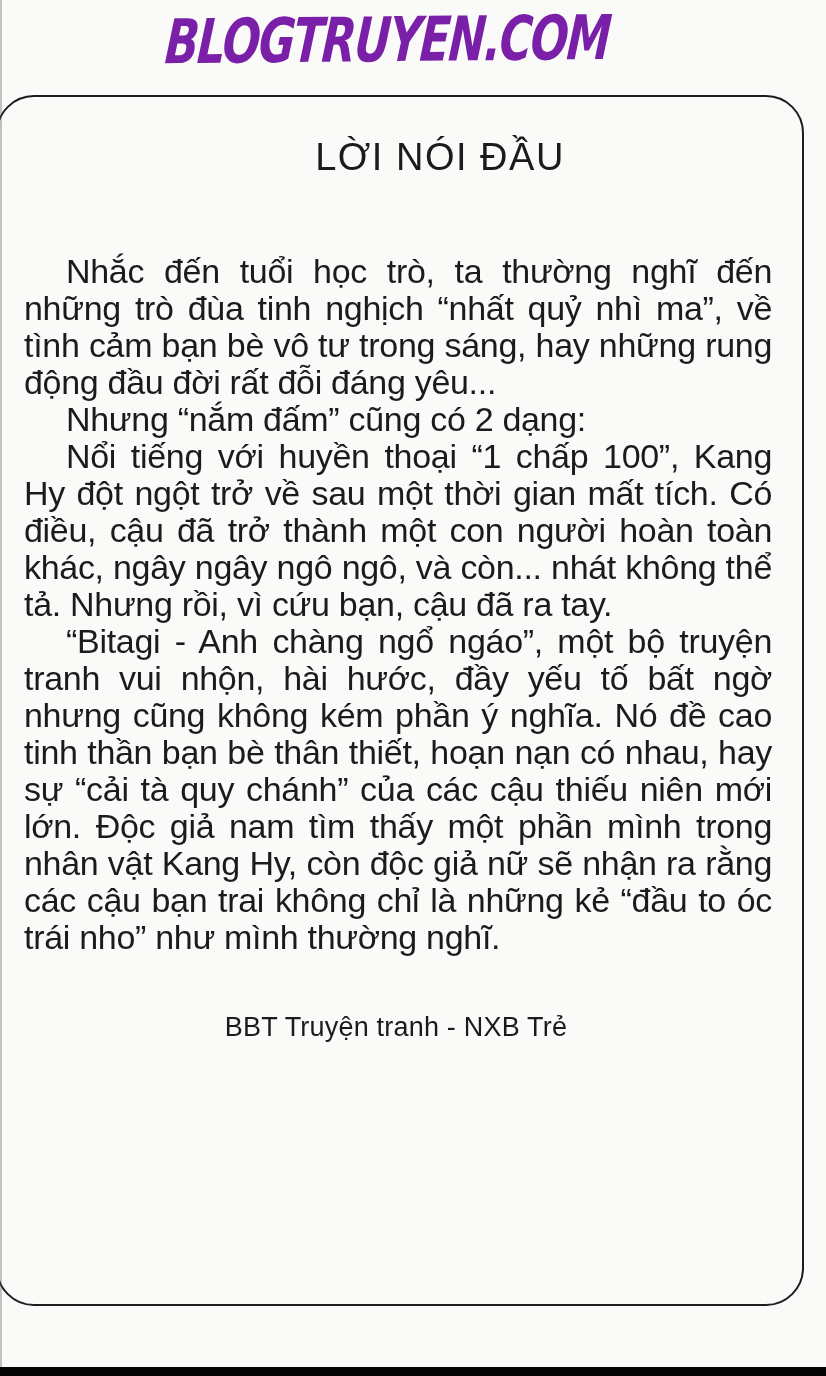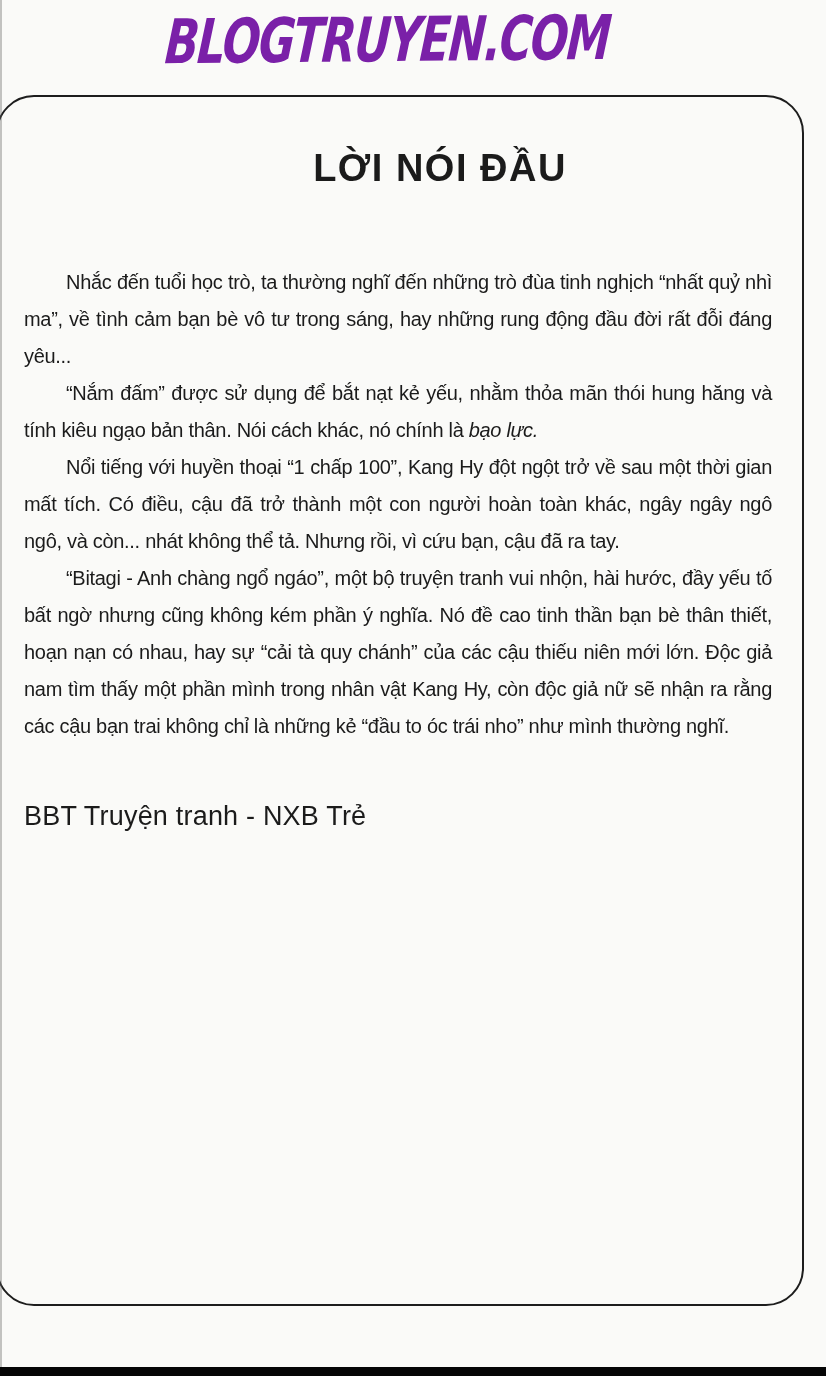--- a/index.html
+++ b/index.html
@@ -38,44 +38,44 @@
   }
   .foreword-box {
     position: absolute;
     left: -4px; top: 95px;
     width: 808px; height: 1211px;
     border: 2px solid var(--border);
     border-radius: 38px;
     padding: 38px 30px 0 26px;
   }
   .title {
-    margin: 12px;
+    margin: 1px;
     text-align: center;
     transform: translateX(42px);
     font-size: 38px;
-    font-weight: bold;
+    font-weight: normal;
     letter-spacing: 1.5px;
     color: var(--text);
   }
   .body-text {
     margin-top: 74px;
   }
   .para {
     margin: 0;
     text-indent: 42px;
     text-align: justify;
-    font-size: 20px;
+    font-size: 34px;
     line-height: 37px;
     letter-spacing: -0.3px;
     color: var(--text);
   }
   .para .it { font-style: italic; }
   .signature {
     margin-top: 56px;
-    text-align: left;
+    text-align: center;
     padding-right: 4px;
     font-size: 27px;
     letter-spacing: 0.2px;
     color: var(--text);
   }
   .edge-line {
     position: absolute;
     left: 0; top: 0;
     width: 2px; height: 100%;
     background: rgba(90,90,90,0.35);
@@ -91,21 +91,21 @@
 <body>
 
 <div class="page">
   <div class="logo">BLOGTRUYEN.COM</div>
 
   <div class="foreword-box">
     <h1 class="title">LỜI NÓI ĐẦU</h1>
 
     <div class="body-text">
         <p class="para"><span>Nhắc đến tuổi học trò, ta thường nghĩ đến những trò đùa tinh nghịch “nhất quỷ nhì ma”, về tình cảm bạn bè vô tư trong sáng, hay những rung động đầu đời rất đỗi đáng yêu...</span></p>
-        <p class="para"><span>“Nắm đấm” được sử dụng để bắt nạt kẻ yếu, nhằm thỏa mãn thói hung hăng và tính kiêu ngạo bản thân. Nói cách khác, nó chính là </span><span class="it">bạo lực.</span></p>
+        <p class="para"><span>Nhưng “nắm đấm” cũng có 2 dạng:</span></p>
         <p class="para"><span>Nổi tiếng với huyền thoại “1 chấp 100”, Kang Hy đột ngột trở về sau một thời gian mất tích. Có điều, cậu đã trở thành một con người hoàn toàn khác, ngây ngây ngô ngô, và còn... nhát không thể tả. Nhưng rồi, vì cứu bạn, cậu đã ra tay.</span></p>
         <p class="para"><span>“Bitagi - Anh chàng ngổ ngáo”, một bộ truyện tranh vui nhộn, hài hước, đầy yếu tố bất ngờ nhưng cũng không kém phần ý nghĩa. Nó đề cao tinh thần bạn bè thân thiết, hoạn nạn có nhau, hay sự “cải tà quy chánh” của các cậu thiếu niên mới lớn. Độc giả nam tìm thấy một phần mình trong nhân vật Kang Hy, còn độc giả nữ sẽ nhận ra  rằng các cậu bạn trai không chỉ là những kẻ “đầu to óc trái nho” như mình thường nghĩ.</span></p>
       </div>
 
     <div class="signature">BBT Truyện tranh - NXB Trẻ</div>
   </div>
 
   <div class="edge-line"></div>
   <div class="bottom-bar"></div>
 </div>

